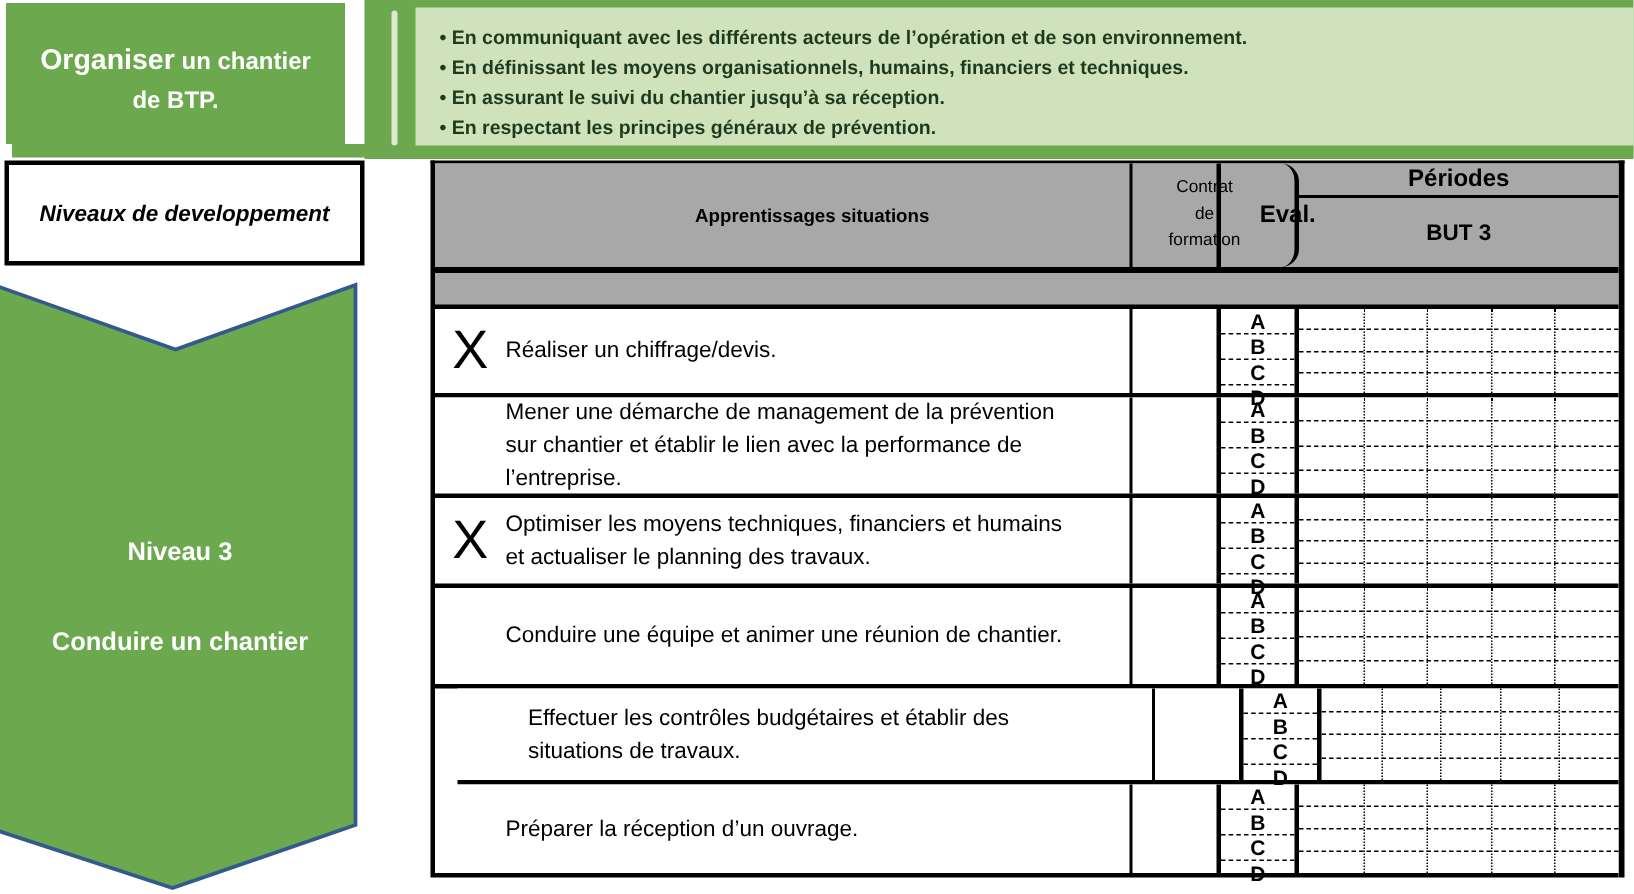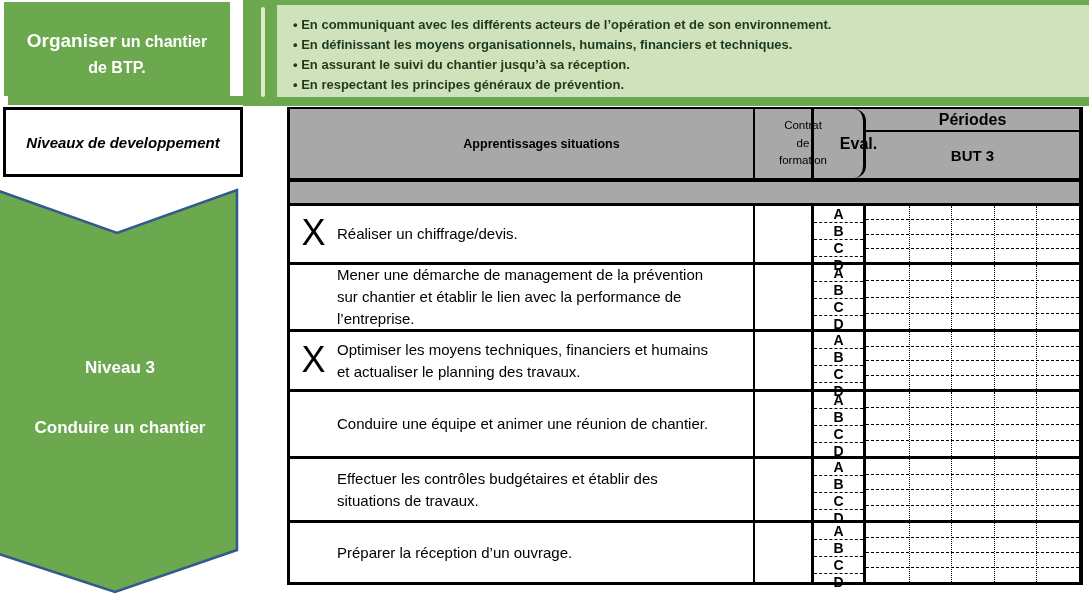--- a/index.html
+++ b/index.html
@@ -60,21 +60,21 @@
   .hc-periods{flex:1;display:flex;flex-direction:column;}
   .ph-top{height:21px;border-bottom:2px solid #000;display:flex;align-items:center;justify-content:center;font-size:16px;font-weight:700;}
   .ph-but{flex:1;display:flex;align-items:center;justify-content:center;font-size:15px;font-weight:700;}
   .gray-band{height:24px;background:var(--gray,#a8a8a8);border-bottom:3px solid #000;box-sizing:border-box;}
 
   .trow{display:flex;border-bottom:3px solid #000;box-sizing:border-box;background:#fff;}
   .trow:nth-of-type(1){height:59px;}
   .trow:nth-of-type(2){height:67px;}
   .trow:nth-of-type(3){height:60px;}
   .trow:nth-of-type(4){height:67px;}
-  .trow:nth-of-type(5){height:64px;}
+  .trow:nth-of-type(5){height:64px;margin-left:15px;}
   .trow:nth-of-type(6){height:62px;}
   .cell-learning{width:465px;border-right:2px solid #000;display:flex;box-sizing:border-box;}
   .xcol{width:47px;display:flex;align-items:center;justify-content:center;font-size:36px;font-weight:400;line-height:1;padding-bottom:2px;box-sizing:border-box;}
   .rowtext{flex:1;display:flex;align-items:center;font-size:15px;line-height:22px;padding-right:36px;box-sizing:border-box;}
   .cell-contract{width:59px;border-right:3px solid #000;box-sizing:border-box;}
   .cell-eval{width:52px;border-right:3px solid #000;display:flex;flex-direction:column;box-sizing:border-box;}
   .cell-periods{flex:1;position:relative;display:flex;flex-direction:column;box-sizing:border-box;}
   .slot{flex:1;display:flex;align-items:center;justify-content:center;box-sizing:border-box;}
   .slot.letter{font-weight:700;font-size:14px;}
   .cell-eval .slot + .slot,

